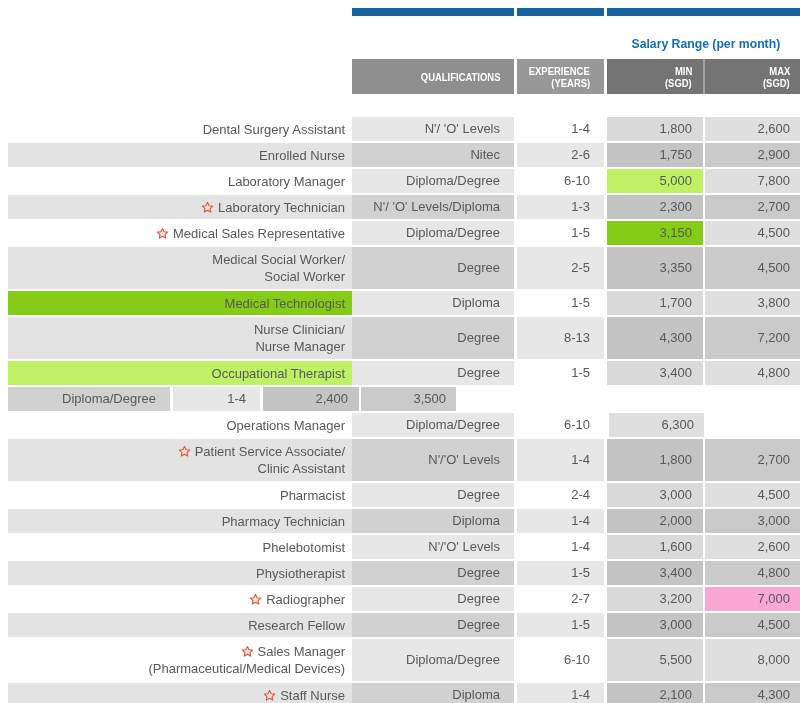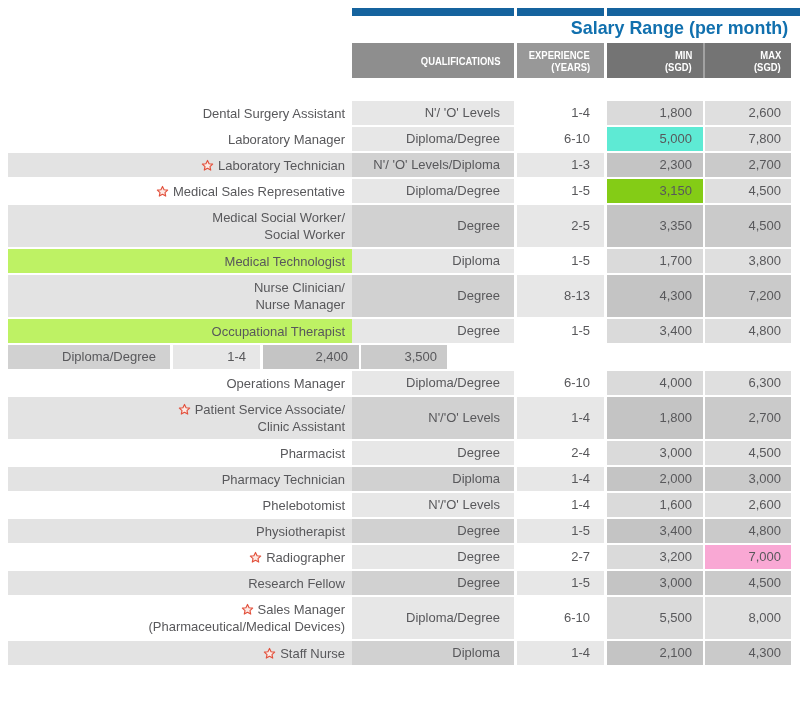--- a/index.html
+++ b/index.html
@@ -7,33 +7,33 @@
     position:relative;width:800px;height:703px;background:#fff;overflow:hidden;
     font-family:"Liberation Sans", sans-serif;color:#58585b;
     box-sizing:border-box;padding:8px 0 0 8px;
   }
   .flexrow{display:flex;}
   
   .c-title{width:344px;}
   .c-qual{width:162px;}
   .c-exp{width:87px;}
   .c-min{width:96px;}
-  .c-max{width:86px;padding-left:48px;}
+  .c-max{width:95px;padding-left:48px;}
   .g3{width:3px;}
   .g2{width:2px;}
 
   
   .bar-row{height:8px;}
   .bar{height:8px;background:#15639e;}
   .c-salary{width:193px;}
 
   
   .salary-label{
-    height:16px;margin-top:4px;text-align:right;padding-right:12px;
-    font-size:19px;font-weight:bold;color:#1170ae;line-height:16px;
+    height:16px;margin-top:20px;text-align:right;padding-right:20px;
+    font-size:13px;font-weight:bold;color:#1170ae;line-height:16px;
   }
   .salary-label span{display:inline-block;transform:scaleX(0.94);transform-origin:100% 50%;}
 
   
   .header-row{margin-top:7px;height:35px;}
   .hcell{
     height:35px;display:flex;flex-direction:column;justify-content:center;
     align-items:flex-end;color:#fff;font-weight:bold;font-size:10.5px;line-height:12px;
     box-sizing:border-box;
   }
@@ -108,28 +108,40 @@
         </div>
         <div class="cell qual c-qual" style="background:#e7e7e7">N'/ 'O' Levels</div>
         <div class="g3"></div>
         <div class="cell exp c-exp" style="background:#ffffff">1-4</div>
         <div class="g3"></div>
         <div class="cell min c-min" style="background:#dadada">1,800</div>
         <div class="g2"></div>
         <div class="cell max c-max" style="background:#dfdfdf">2,600</div>
       </div>
       <div class="row single">
+        <div class="cell title c-title" style="background:#e3e3e3">
+          <div class="titlewrap"><span>Enrolled Nurse</span></div>
+        </div>
+        <div class="cell qual c-qual" style="background:#d1d1d1">Nitec</div>
+        <div class="g3"></div>
+        <div class="cell exp c-exp" style="background:#e7e7e7">2-6</div>
+        <div class="g3"></div>
+        <div class="cell min c-min" style="background:#c4c4c4">1,750</div>
+        <div class="g2"></div>
+        <div class="cell max c-max" style="background:#cacaca">2,900</div>
+      </div>
+      <div class="row single">
         <div class="cell title c-title" style="background:#ffffff">
           <div class="titlewrap"><span>Laboratory Manager</span></div>
         </div>
         <div class="cell qual c-qual" style="background:#e7e7e7">Diploma/Degree</div>
         <div class="g3"></div>
         <div class="cell exp c-exp" style="background:#ffffff">6-10</div>
         <div class="g3"></div>
-        <div class="cell min c-min" style="background:#5eead4">5,000</div>
+        <div class="cell min c-min" style="background:#bef264">5,000</div>
         <div class="g2"></div>
         <div class="cell max c-max" style="background:#dfdfdf">7,800</div>
       </div>
       <div class="row single">
         <div class="cell title c-title" style="background:#e3e3e3">
           <div class="titlewrap"><svg class="star" width="13" height="13" viewBox="0 0 24 24">
               <path d="M12 2.6l2.9 6.1 6.6.75-4.9 4.5 1.35 6.5L12 17.2l-5.95 3.25 1.35-6.5-4.9-4.5 6.6-.75z" fill="#fdeae5" stroke="#e2503c" stroke-width="2.1" stroke-linejoin="round"></path>
             </svg><span>Laboratory Technician</span></div>
         </div>
         <div class="cell qual c-qual" style="background:#d1d1d1">N'/ 'O' Levels/Diploma</div>
@@ -160,21 +172,21 @@
         </div>
         <div class="cell qual c-qual" style="background:#d1d1d1">Degree</div>
         <div class="g3"></div>
         <div class="cell exp c-exp" style="background:#e7e7e7">2-5</div>
         <div class="g3"></div>
         <div class="cell min c-min" style="background:#c4c4c4">3,350</div>
         <div class="g2"></div>
         <div class="cell max c-max" style="background:#cacaca">4,500</div>
       </div>
       <div class="row single">
-        <div class="cell title c-title" style="background:#bef264">
+        <div class="cell title c-title" style="background:#84cc16">
           <div class="titlewrap"><span>Medical Technologist</span></div>
         </div>
         <div class="cell qual c-qual" style="background:#e7e7e7">Diploma</div>
         <div class="g3"></div>
         <div class="cell exp c-exp" style="background:#ffffff">1-5</div>
         <div class="g3"></div>
         <div class="cell min c-min" style="background:#dadada">1,700</div>
         <div class="g2"></div>
         <div class="cell max c-max" style="background:#dfdfdf">3,800</div>
       </div>
@@ -212,21 +224,20 @@
         <div class="cell max c-max" style="background:#cacaca">3,500</div>
       </div>
       <div class="row single">
         <div class="cell title c-title" style="background:#ffffff">
           <div class="titlewrap"><span>Operations Manager</span></div>
         </div>
         <div class="cell qual c-qual" style="background:#e7e7e7">Diploma/Degree</div>
         <div class="g3"></div>
         <div class="cell exp c-exp" style="background:#ffffff">6-10</div>
         <div class="g3"></div>
-        <div class="cell min c-min" style="background:#dadada">4,000</div>
         <div class="g2"></div>
         <div class="cell max c-max" style="background:#dfdfdf">6,300</div>
       </div>
       <div class="row double">
         <div class="cell title c-title" style="background:#e3e3e3">
           <div class="titlewrap"><svg class="star" width="13" height="13" viewBox="0 0 24 24">
               <path d="M12 2.6l2.9 6.1 6.6.75-4.9 4.5 1.35 6.5L12 17.2l-5.95 3.25 1.35-6.5-4.9-4.5 6.6-.75z" fill="#fdeae5" stroke="#e2503c" stroke-width="2.1" stroke-linejoin="round"></path>
             </svg><span>Patient Service Associate/</span><br><span>Clinic Assistant</span></div>
         </div>
         <div class="cell qual c-qual" style="background:#d1d1d1">N'/'O' Levels</div>

